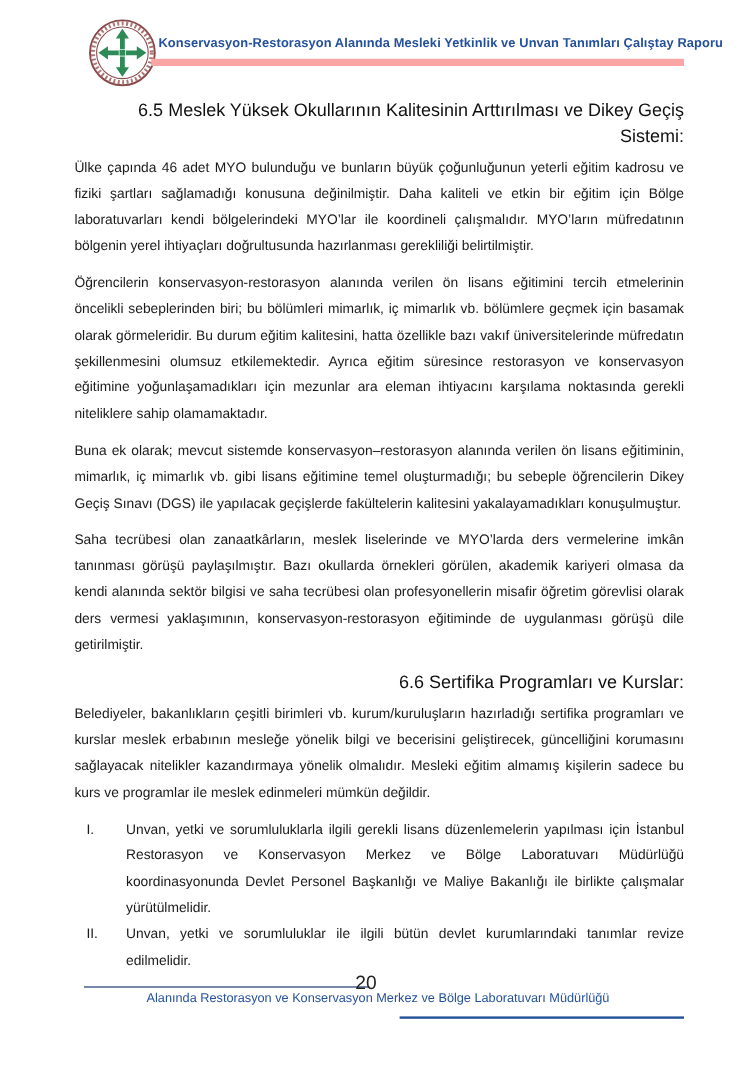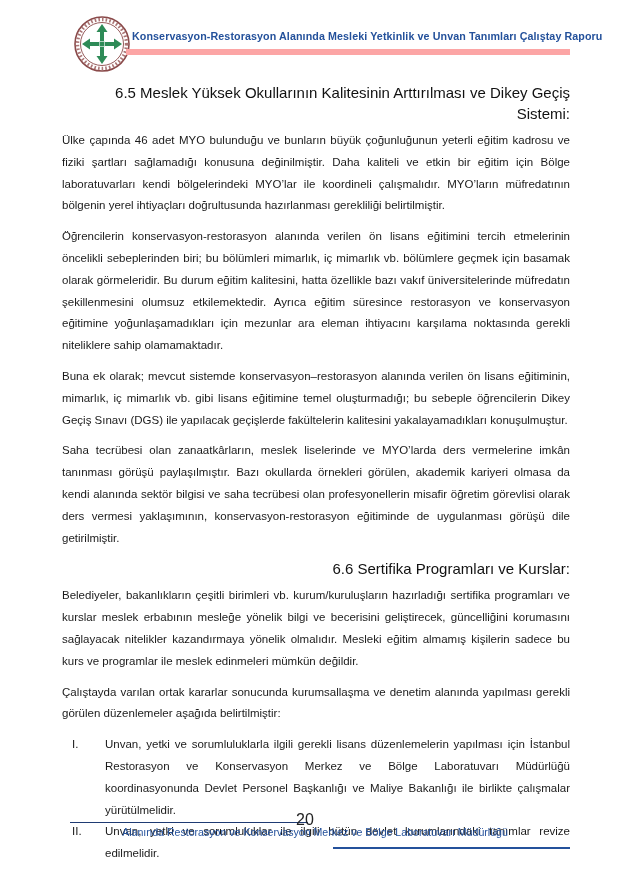--- a/index.html
+++ b/index.html
@@ -143,21 +143,20 @@
   <div class="doc-body">
     <div class="h-sub">6.5 Meslek Yüksek Okullarının Kalitesinin Arttırılması ve Dikey Geçiş Sistemi:</div>
     <p>Ülke çapında 46 adet MYO bulunduğu ve bunların büyük çoğunluğunun yeterli eğitim kadrosu ve fiziki şartları sağlamadığı konusuna değinilmiştir. Daha kaliteli ve etkin bir eğitim için Bölge laboratuvarları kendi bölgelerindeki MYO’lar ile koordineli çalışmalıdır. MYO’ların müfredatının bölgenin yerel ihtiyaçları doğrultusunda hazırlanması gerekliliği belirtilmiştir.</p>
     <p>Öğrencilerin konservasyon-restorasyon alanında verilen ön lisans eğitimini tercih etmelerinin öncelikli sebeplerinden biri; bu bölümleri mimarlık, iç mimarlık vb. bölümlere geçmek için basamak olarak görmeleridir. Bu durum eğitim kalitesini, hatta özellikle bazı vakıf üniversitelerinde müfredatın şekillenmesini olumsuz etkilemektedir. Ayrıca eğitim süresince restorasyon ve konservasyon eğitimine yoğunlaşamadıkları için mezunlar ara eleman ihtiyacını karşılama noktasında gerekli niteliklere sahip olamamaktadır.</p>
     <p>Buna ek olarak; mevcut sistemde konservasyon–restorasyon alanında verilen ön lisans eğitiminin, mimarlık, iç mimarlık vb. gibi lisans eğitimine temel oluşturmadığı; bu sebeple öğrencilerin Dikey Geçiş Sınavı (DGS) ile yapılacak geçişlerde fakültelerin kalitesini yakalayamadıkları konuşulmuştur.</p>
     <p>Saha tecrübesi olan zanaatkârların, meslek liselerinde ve MYO’larda ders vermelerine imkân tanınması görüşü paylaşılmıştır. Bazı okullarda örnekleri görülen, akademik kariyeri olmasa da kendi alanında sektör bilgisi ve saha tecrübesi olan profesyonellerin misafir öğretim görevlisi olarak ders vermesi yaklaşımının, konservasyon-restorasyon eğitiminde de uygulanması görüşü dile getirilmiştir.</p>
 
     <div class="h-sub second">6.6 Sertifika Programları ve Kurslar:</div>
     <p>Belediyeler, bakanlıkların çeşitli birimleri vb. kurum/kuruluşların hazırladığı sertifika programları ve kurslar meslek erbabının mesleğe yönelik bilgi ve becerisini geliştirecek, güncelliğini korumasını sağlayacak nitelikler kazandırmaya yönelik olmalıdır. Mesleki eğitim almamış kişilerin sadece bu kurs ve programlar ile meslek edinmeleri mümkün değildir.</p>
 
-    <p>Çalıştayda varılan ortak kararlar sonucunda kurumsallaşma ve denetim alanında yapılması gerekli görülen düzenlemeler aşağıda belirtilmiştir:</p>
 
     <div class="roman-list">
       <div class="li-row">
         <span class="li-marker">I.</span>
         <div class="li-text">Unvan, yetki ve sorumluluklarla ilgili gerekli lisans düzenlemelerin yapılması için İstanbul Restorasyon ve Konservasyon Merkez ve Bölge Laboratuvarı Müdürlüğü koordinasyonunda Devlet Personel Başkanlığı ve Maliye Bakanlığı ile birlikte çalışmalar yürütülmelidir.</div>
       </div>
       <div class="li-row">
         <span class="li-marker">II.</span>
         <div class="li-text">Unvan, yetki ve sorumluluklar ile ilgili bütün devlet kurumlarındaki tanımlar revize edilmelidir.</div>
       </div>

